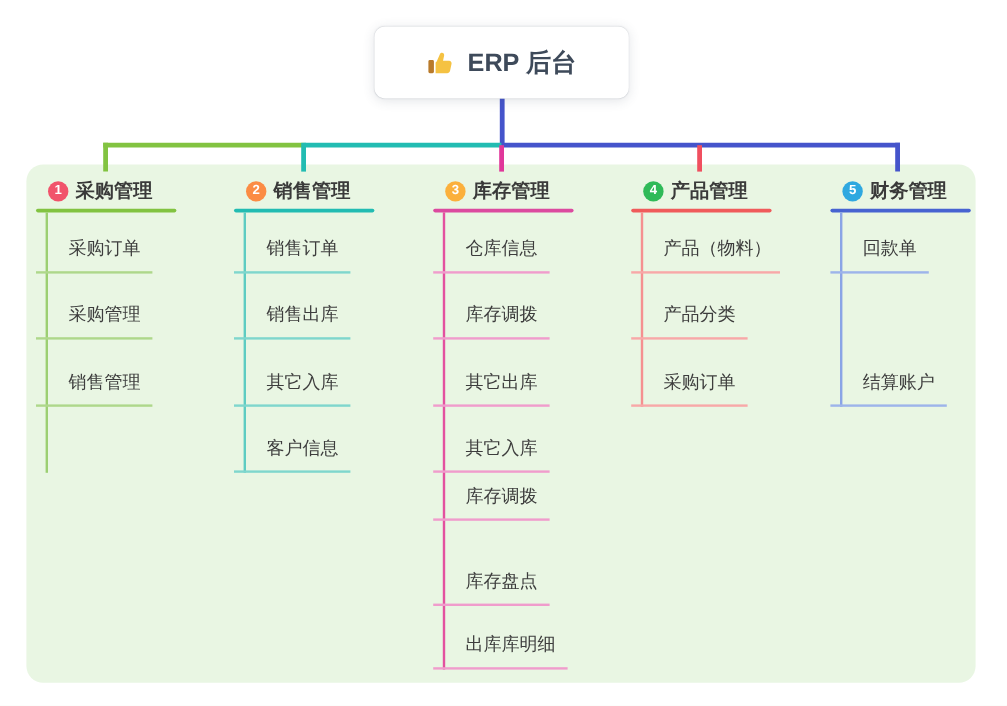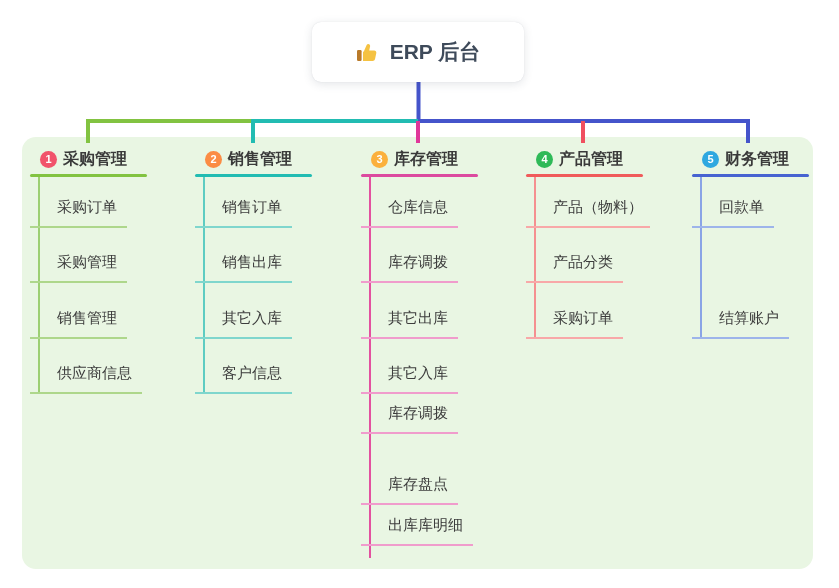--- a/index.html
+++ b/index.html
@@ -43,21 +43,21 @@
   .child{
     position:absolute;left:0;height:30px;box-sizing:border-box;
     display:flex;padding:0 0 5px 27px;
     font-size:15px;color:#3d3d3d;white-space:nowrap;cursor:pointer;
   }
   .child.l1{border-bottom:2px solid #aed78b}
   .child.l2{border-bottom:2px solid #7fd6cd}
   .child.l3{border-bottom:2px solid #f09ccc}
   .child.l4{border-bottom:2px solid #f8a8a8}
   .child.l5{border-bottom:2px solid #9db4ea}
-  .r1{top:198px}.r2{top:253px}.r3{top:309px}.r4{top:364px}.r5{top:404px}.r6{top:475px}.r7{top:516px}
+  .r1{top:198px}.r2{top:253px}.r3{top:309px}.r4{top:364px}.r5{top:404px}.r6{top:475px}.r7{top:528px}
   .thumb{width:24px;height:24px;display:inline-flex;}
 </style>
 </head>
 <body>
 
 <div class="canvas">
 
   <div class="panel"></div>
 
   <svg class="connectors" width="839" height="588">
@@ -90,23 +90,20 @@
     <div class="branch-underline u1"></div>
     <div class="trunk t1"></div>
     <div class="child l1 r1" style="width:97px">
         <span>采购订单</span>
       </div>
     <div class="child l1 r2" style="width:97px">
         <span>采购管理</span>
       </div>
     <div class="child l1 r3" style="width:97px">
         <span>销售管理</span>
-      </div>
-    <div class="child l1 r4" style="width:112px">
-        <span>供应商信息</span>
       </div>
   </div>
 
   <div class="branch b2">
     <div class="branch-head">
       <span class="num c2">2</span>
       <span>销售管理</span>
     </div>
     <div class="branch-underline u2"></div>
     <div class="trunk t2"></div>

